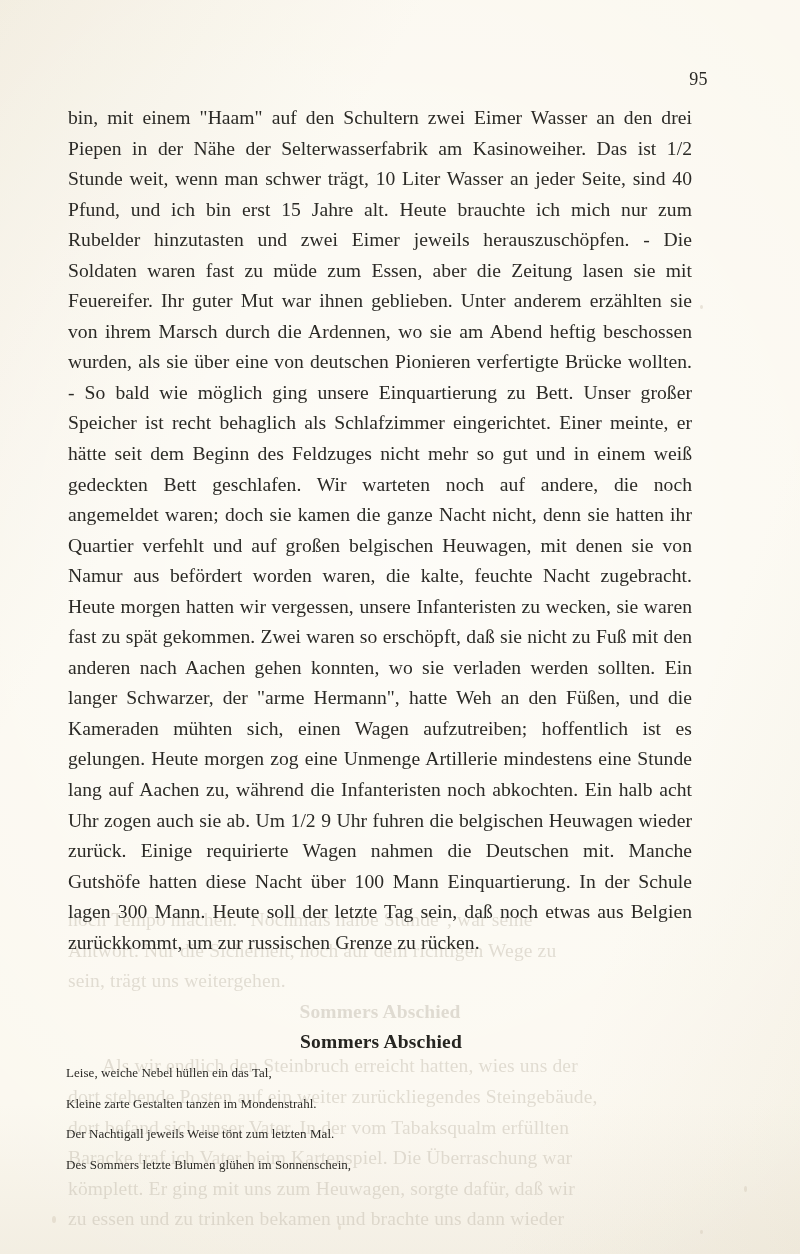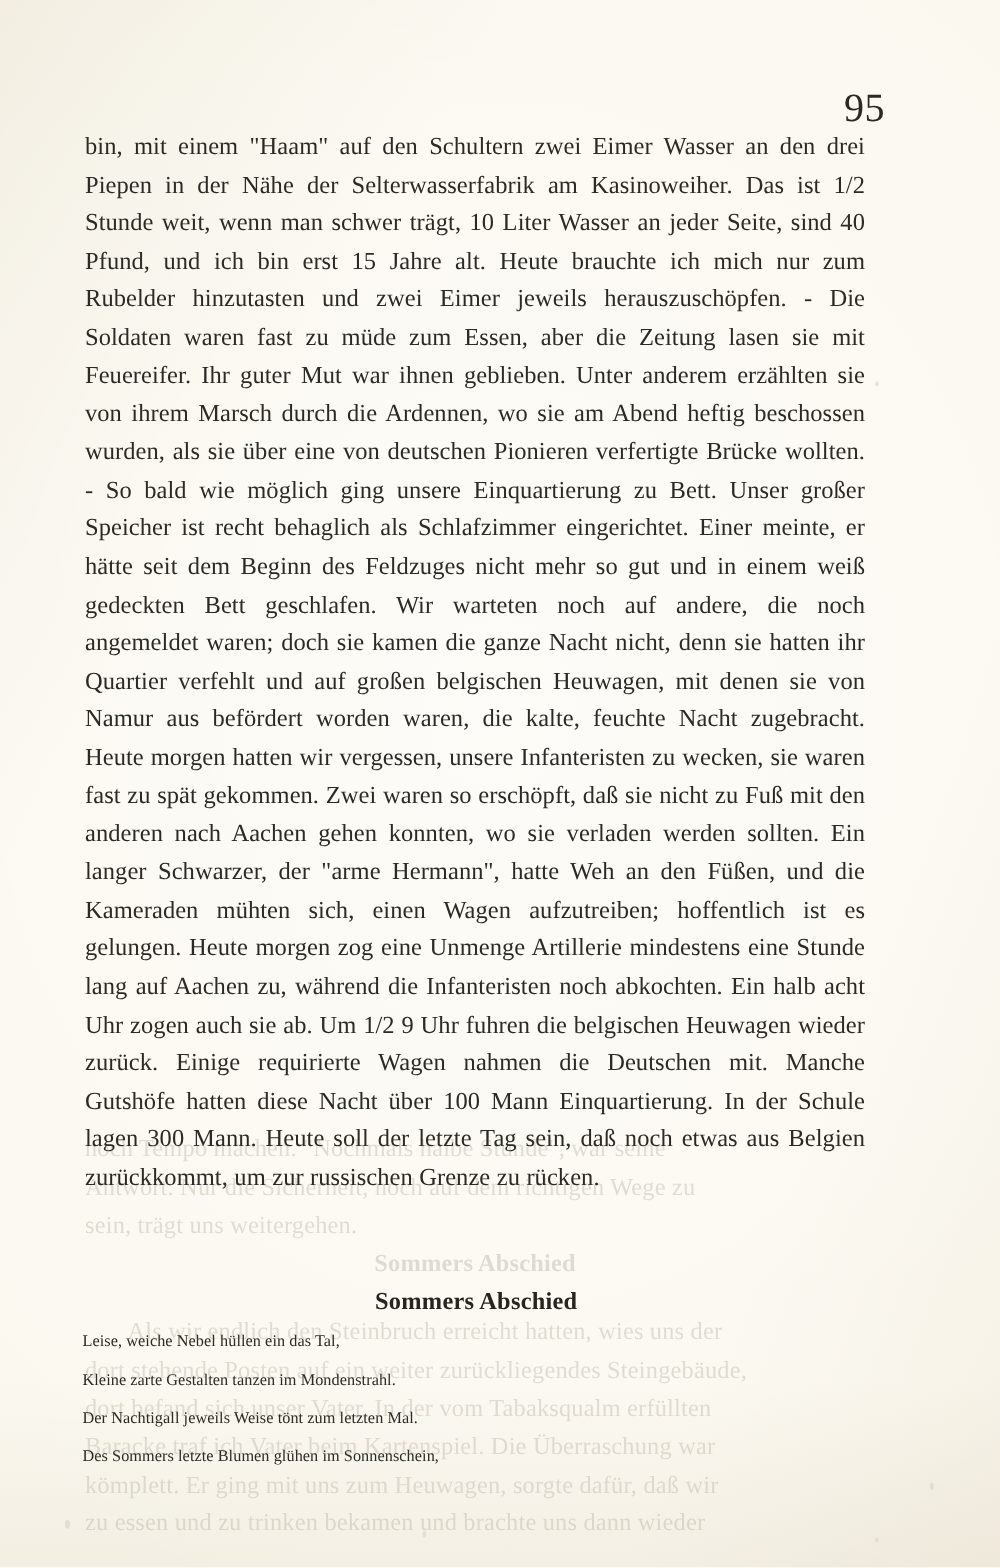--- a/index.html
+++ b/index.html
@@ -49,21 +49,21 @@
     text-align: center;
     font-weight: bold;
     color: #b5ada0;
   }
 
   
   .folio {
     position: absolute;
     top: 70px;
     right: 92px;
-    font-size: 32px;
+    font-size: 18px;
     line-height: 1;
     letter-spacing: 0.4px;
     color: #2a2925;
     z-index: 3;
   }
 
   
   .body-text {
     position: absolute;
     left: 68px;

